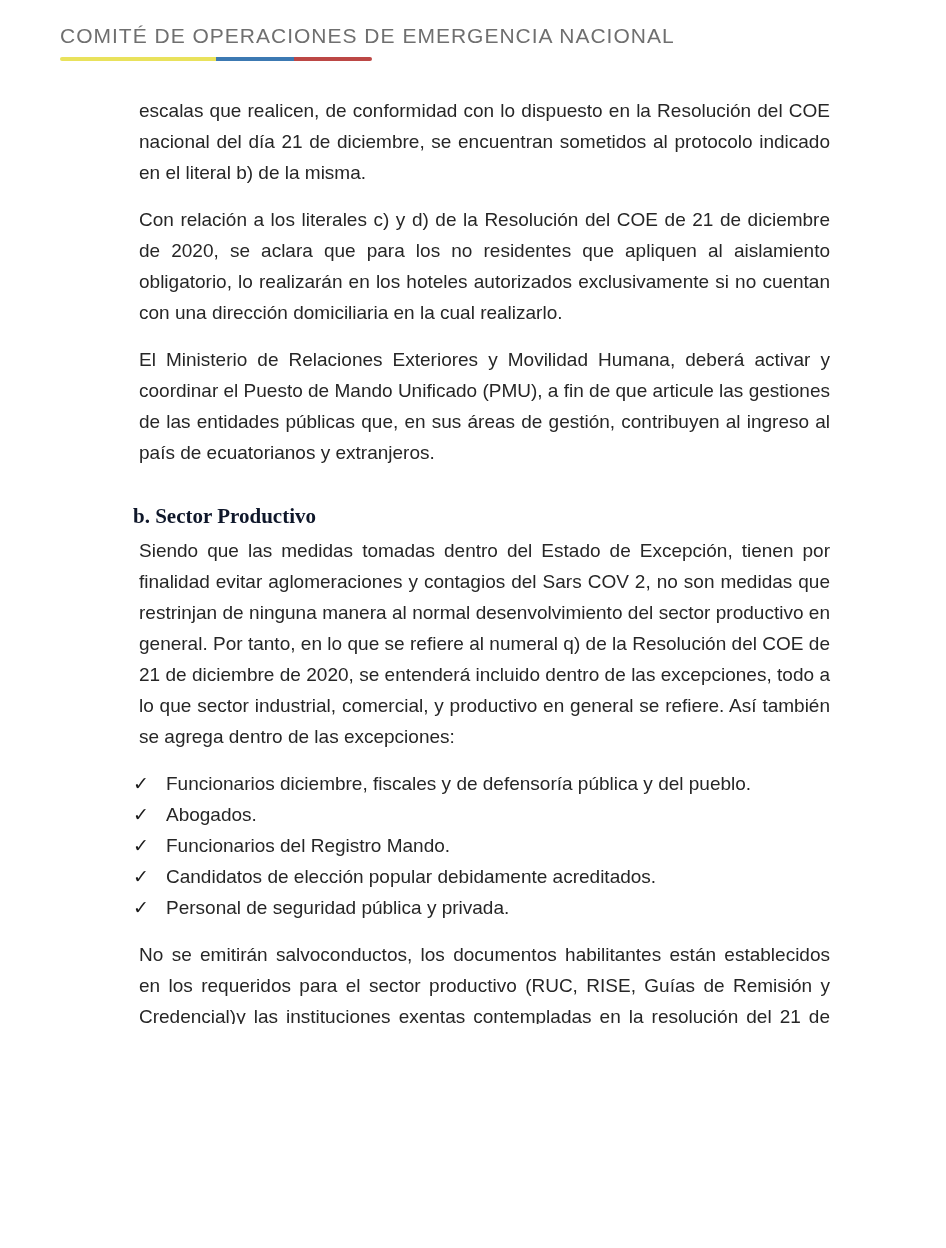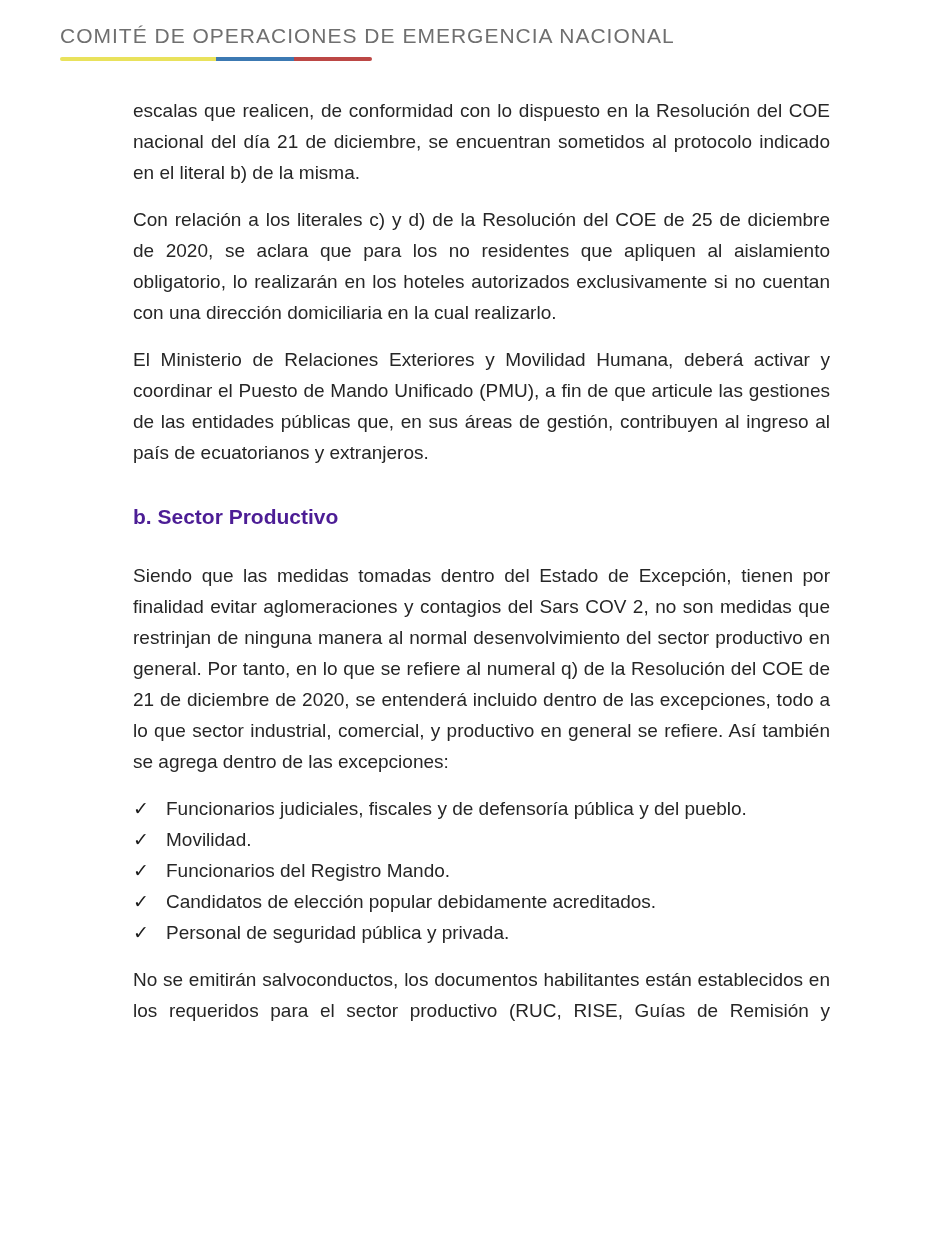--- a/index.html
+++ b/index.html
@@ -22,24 +22,24 @@
   .seg-y { width:50%; }
   .seg-b { width:25%; }
   .seg-r { width:25%; }
 
   
   .doc-body {
     position:absolute; left:133px; top:95px; width:697px;
     font-size:19px; line-height:31px; color:#262626;
     text-align:justify;
   }
-  .doc-body p { margin:0 0 16px 0; }
+  .doc-body p { margin:0 0 16px 6px; }
   .doc-body h2 {
-    font-size:21px; line-height:31px; color:#4c1d95;
-    margin:33px 0 28px 0; font-weight:700; text-align:left;
+    font-size:21px; line-height:31px; color:#0f172a;
+    margin:33px 0 3px 0; font-weight:700; text-align:left;font-family:Liberation Serif, serif;
   }
   ul.checklist { list-style:none; margin:0 0 16px 0; padding:0; }
   ul.checklist li { display:flex; line-height:31px; text-align:left; }
   .check-glyph { width:20px; flex:0 0 20px; margin-right:13px; color:#1c1c1c; font-size:19px; }
   .item-text { flex:1; }
 
   
   .gov-label {
     position:absolute; left:60px; top:1256px;
     font-size:11px; letter-spacing:0.8px; color:#8d8d8d; white-space:nowrap;
@@ -75,35 +75,35 @@
     <div class="hdr-title" style="color: rgb(111, 111, 111);">COMITÉ DE OPERACIONES DE EMERGENCIA NACIONAL</div>
     <div class="flag-underline">
       <span class="seg seg-y" style="background: rgb(233, 226, 92);"></span>
       <span class="seg seg-b" style="background: rgb(60, 121, 178);"></span>
       <span class="seg seg-r" style="background: rgb(188, 71, 69);"></span>
     </div>
   </div>
 
   <div class="doc-body">
     <p>escalas que realicen, de conformidad con lo dispuesto en la Resolución del COE nacional del día 21 de diciembre, se encuentran sometidos al protocolo indicado en el literal b) de la misma.</p>
-    <p>Con relación a los literales c) y d) de la Resolución del COE de 25 de diciembre de 2020, se aclara que para los no residentes que apliquen al aislamiento obligatorio, lo realizarán en los hoteles autorizados exclusivamente si no cuentan con una dirección domiciliaria en la cual realizarlo.</p>
+    <p>Con relación a los literales c) y d) de la Resolución del COE de 21 de diciembre de 2020, se aclara que para los no residentes que apliquen al aislamiento obligatorio, lo realizarán en los hoteles autorizados exclusivamente si no cuentan con una dirección domiciliaria en la cual realizarlo.</p>
     <p>El Ministerio de Relaciones Exteriores y Movilidad Humana, deberá activar y coordinar el Puesto de Mando Unificado (PMU), a fin de que articule las gestiones de las entidades públicas que, en sus áreas de gestión, contribuyen al ingreso al país de ecuatorianos y extranjeros.</p>
 
     <h2>b. Sector Productivo</h2>
 
     <p>Siendo que las medidas tomadas dentro del Estado de Excepción, tienen por finalidad evitar aglomeraciones y contagios del Sars COV 2, no son medidas que restrinjan de ninguna manera al normal desenvolvimiento del sector productivo en general.  Por tanto, en lo que se refiere al numeral q) de la Resolución del COE de 21 de diciembre de 2020, se entenderá incluido dentro de las excepciones, todo a lo que sector industrial, comercial, y productivo en general se refiere. Así también se agrega dentro de las excepciones:</p>
 
     <ul class="checklist">
       <li>
         <span class="check-glyph">✓</span>
-        <span class="item-text">Funcionarios judiciales, fiscales y de defensoría pública y del pueblo.</span>
+        <span class="item-text">Funcionarios diciembre, fiscales y de defensoría pública y del pueblo.</span>
       </li>
       <li>
         <span class="check-glyph">✓</span>
-        <span class="item-text">Movilidad.</span>
+        <span class="item-text">Abogados.</span>
       </li>
       <li>
         <span class="check-glyph">✓</span>
         <span class="item-text">Funcionarios del Registro Mando.</span>
       </li>
       <li>
         <span class="check-glyph">✓</span>
         <span class="item-text">Candidatos de elección popular debidamente acreditados.</span>
       </li>
       <li>

